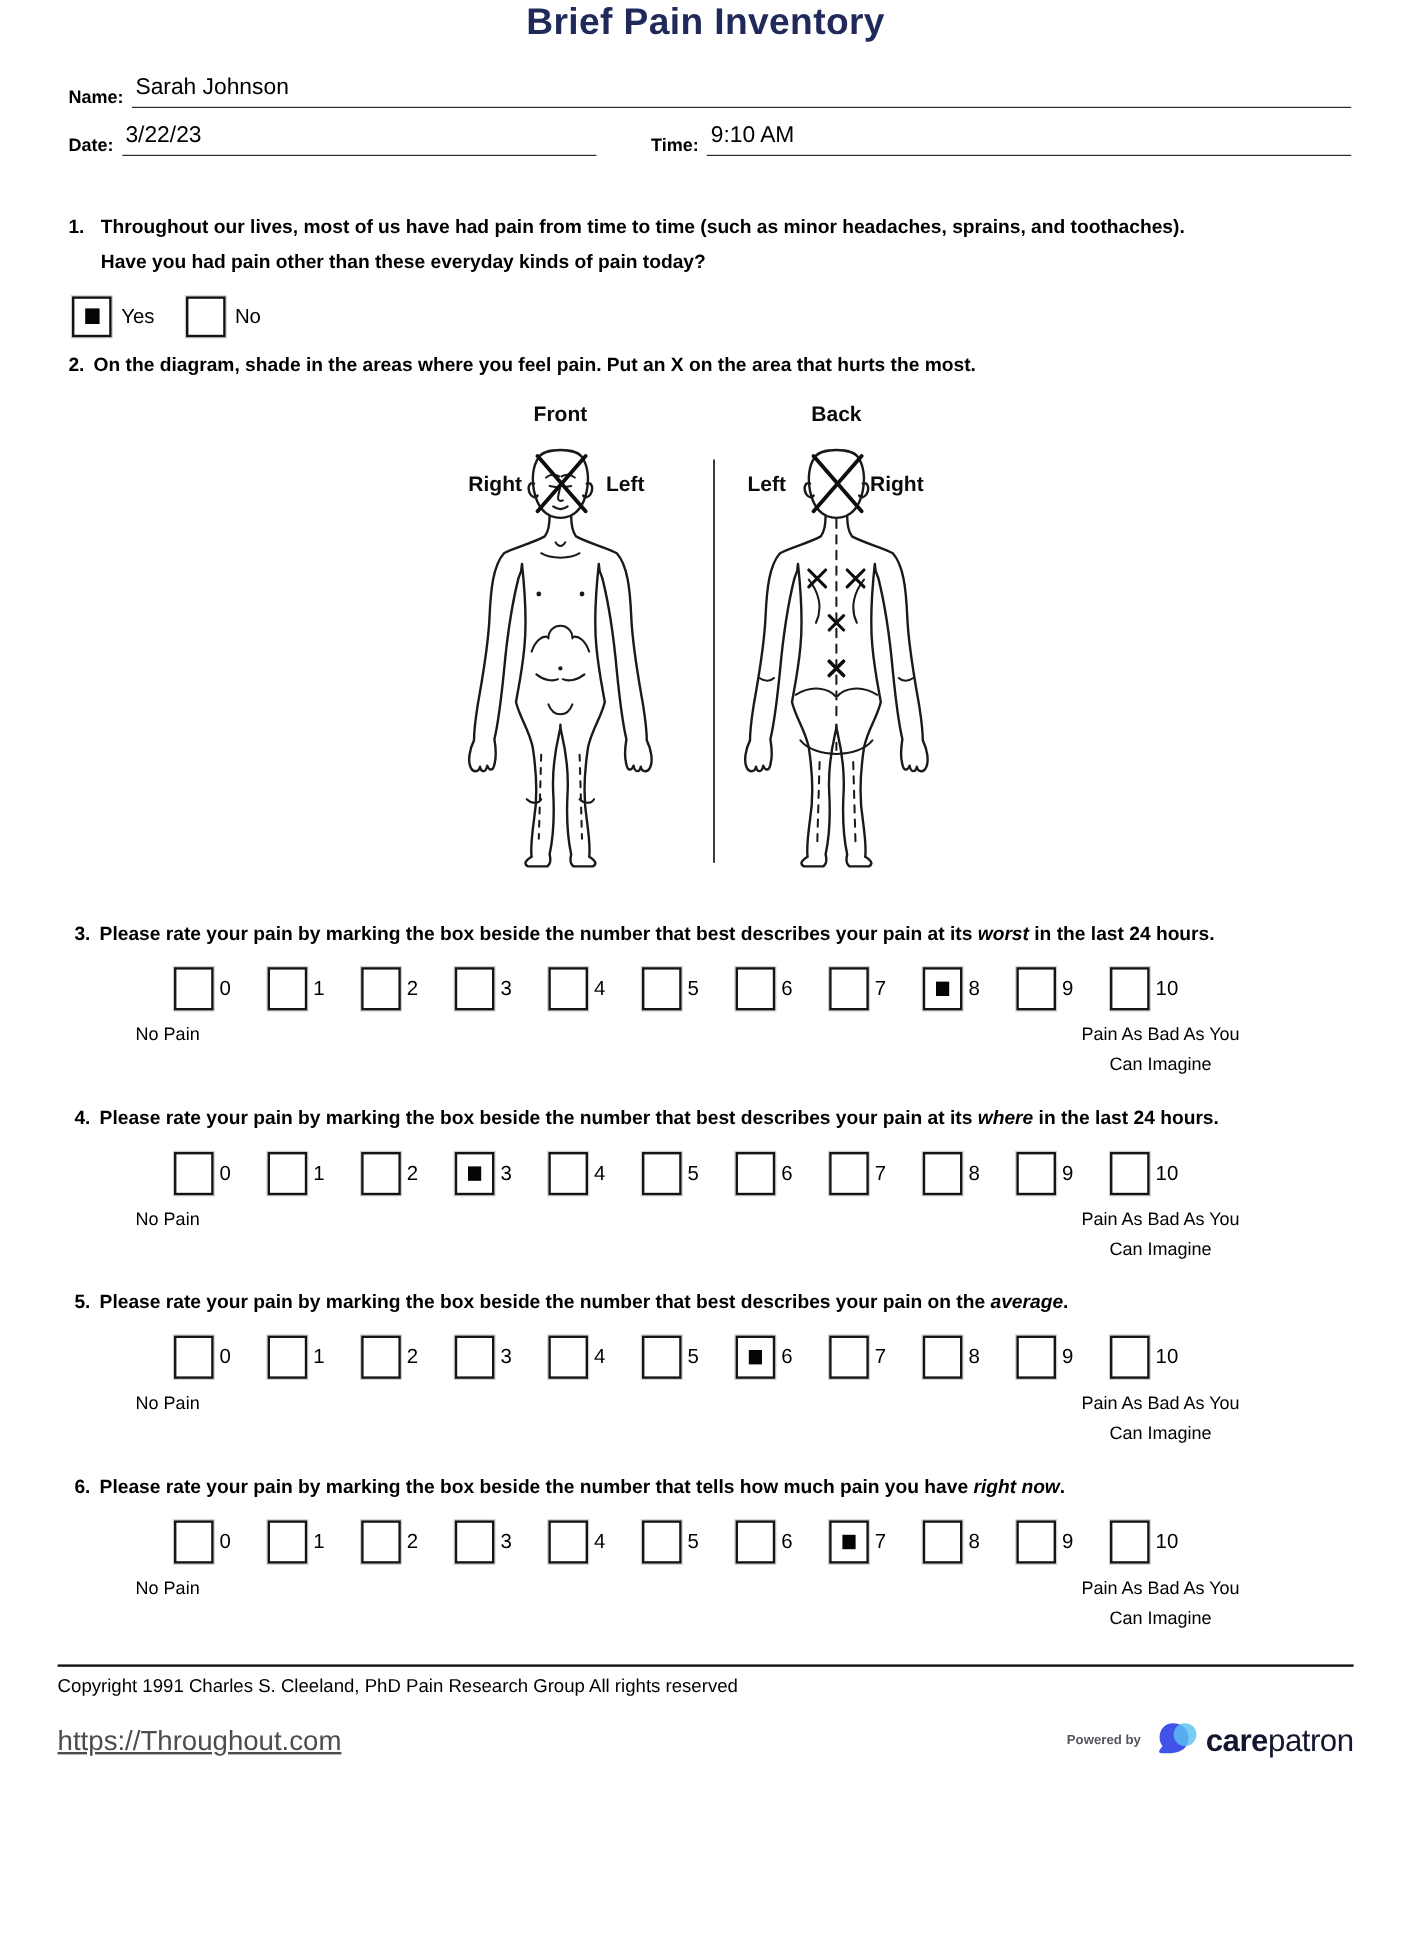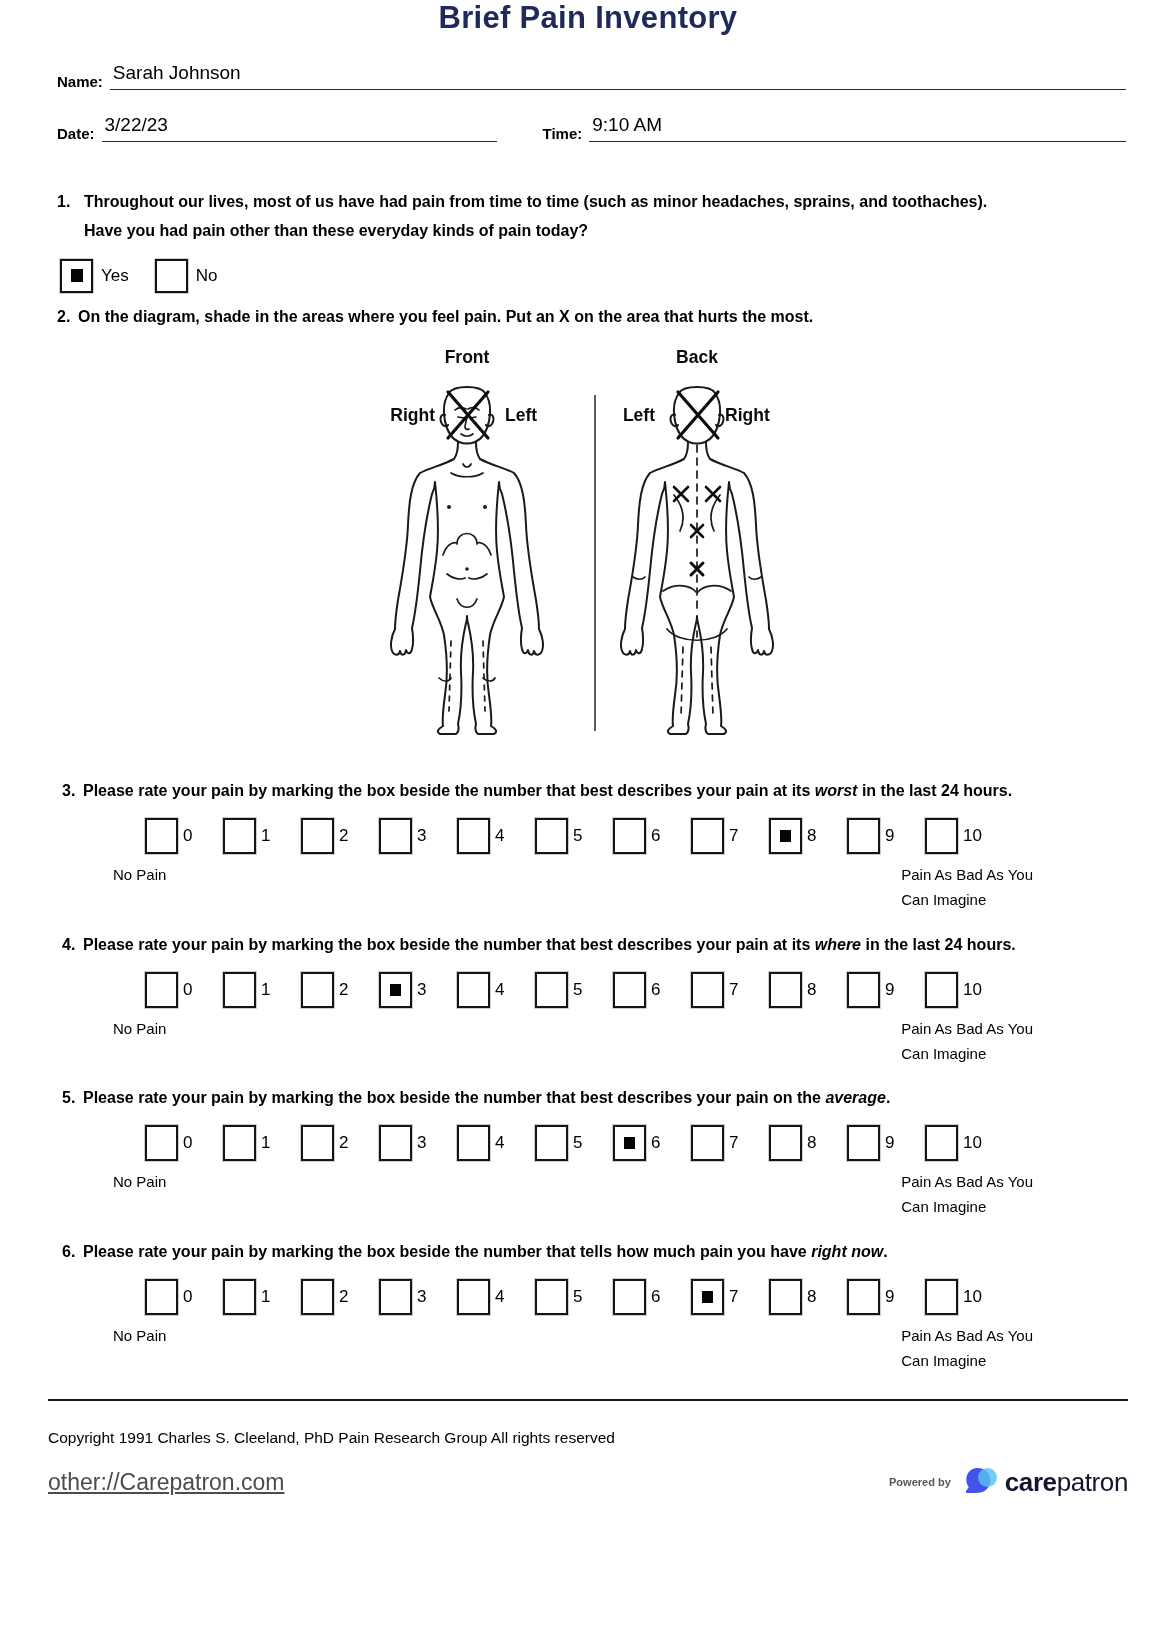--- a/index.html
+++ b/index.html
@@ -9,21 +9,21 @@
     font-family:"Liberation Sans", sans-serif;color:#000;
     -webkit-font-smoothing:antialiased;
   }
   .page-title{
     text-align:center;
     font-size:31px;font-weight:bold;color:#1f2a5a;letter-spacing:.3px;
   }
   
   .field-row{display:flex;align-items:flex-end;margin:0 50px 0 57px;}
   .field-row.name{margin-top:26px;}
-  .field-row.datetime{margin-top:24px;}
+  .field-row.datetime{margin-top:12px;}
   .flabel{font-weight:bold;font-size:15px;padding-right:7px;white-space:nowrap;}
   .fline{border-bottom:1.5px solid #2b2b2b;font-size:19px;padding:0 0 3px 3px;min-height:24px;}
   .fline.grow{flex:1;}
   .fline.fixed{width:392px;}
   .dt-gap{width:46px;}
   
   .question{display:flex;margin:0 40px 0 57px;font-size:16px;font-weight:bold;line-height:1.8;}
   .question .qnum{flex:none;width:27px;}
   .question .qnum.narrow{width:21px;}
   .q-body{max-width:1000px;}
@@ -47,24 +47,24 @@
   .scale-q.first{margin-top:40px;}
   .q-text{display:flex;font-size:16px;font-weight:bold;line-height:1.75;margin:0;}
   .q-text .qnum{flex:none;width:21px;}
   .scale-row{display:flex;margin:13px 0 0 83px;}
   .cell{width:78px;display:flex;align-items:center;flex:none;}
   .cell .cb{width:29px;height:32px;border:2.5px solid #141414;}
   .cell .cbnum{font-size:17px;margin-left:5px;}
   .cell .mark{width:11px;height:12px;}
   .scale-ends{display:flex;justify-content:space-between;width:920px;margin:9px 0 0 51px;
     font-size:15px;line-height:1.65;gap:12px;}
-  .end-right{text-align:left;}
+  .end-right{text-align:center;}
   
   .footer-rule{border-top:2.5px solid #141414;margin:26px 48px 0 48px;}
-  .copyright{margin:28px 0 0 48px;font-size:15.5px;}
+  .copyright{margin:8px 0 0 48px;font-size:15.5px;}
   .footer-bottom{display:flex;justify-content:space-between;align-items:center;margin:19px 48px 0 48px;}
   .site-link{color:#4c4c4c;font-size:23px;text-decoration:underline;cursor:pointer;}
   .powered{display:flex;align-items:center;gap:12px;}
   .powered-by{font-size:11px;font-weight:bold;color:#55565e;}
   .brand-wrap{display:flex;align-items:center;gap:6px;}
   .brand{font-size:26px;color:#14162e;letter-spacing:-.4px;}
   .brand .b{font-weight:bold;text-align:center;}
   em{font-style:italic;}
 </style>
 </head>
@@ -441,21 +441,21 @@
     </div>
   <div class="scale-ends">
     <span class="end-left">No Pain</span>
     <span class="end-right"><span>Pain As Bad As You</span><br><span>Can Imagine</span></span>
   </div>
 </section>
 
 <div class="footer-rule"></div>
 <div class="copyright">Copyright 1991 Charles S. Cleeland, PhD Pain Research Group All rights reserved</div>
 <div class="footer-bottom">
-  <a class="site-link">other://Carepatron.com</a>
+  <a class="site-link">https://Throughout.com</a>
   <div class="powered">
     <span class="powered-by">Powered by</span>
     <span class="brand-wrap">
       <svg width="36" height="32" viewBox="0 0 36 32">
         <path id="logo-dark" d="M14.5 2 C22 2 27.5 7.2 27.5 14 C27.5 22.5 21 27 12.5 27 L4.6 27 C3 27 2.4 25.7 3.3 24.4 L5.8 21.1 C4.2 19.1 3.3 16.7 3.3 14 C3.3 7.2 7.5 2 14.5 2 Z" fill="#4253e9"></path>
         <circle id="logo-light" cx="24.5" cy="11.5" r="9.5" fill-opacity="0.82" fill="#5ac0f0"></circle>
       </svg>
       <span class="brand"><span class="b">care</span><span>patron</span></span>
     </span>
   </div>

